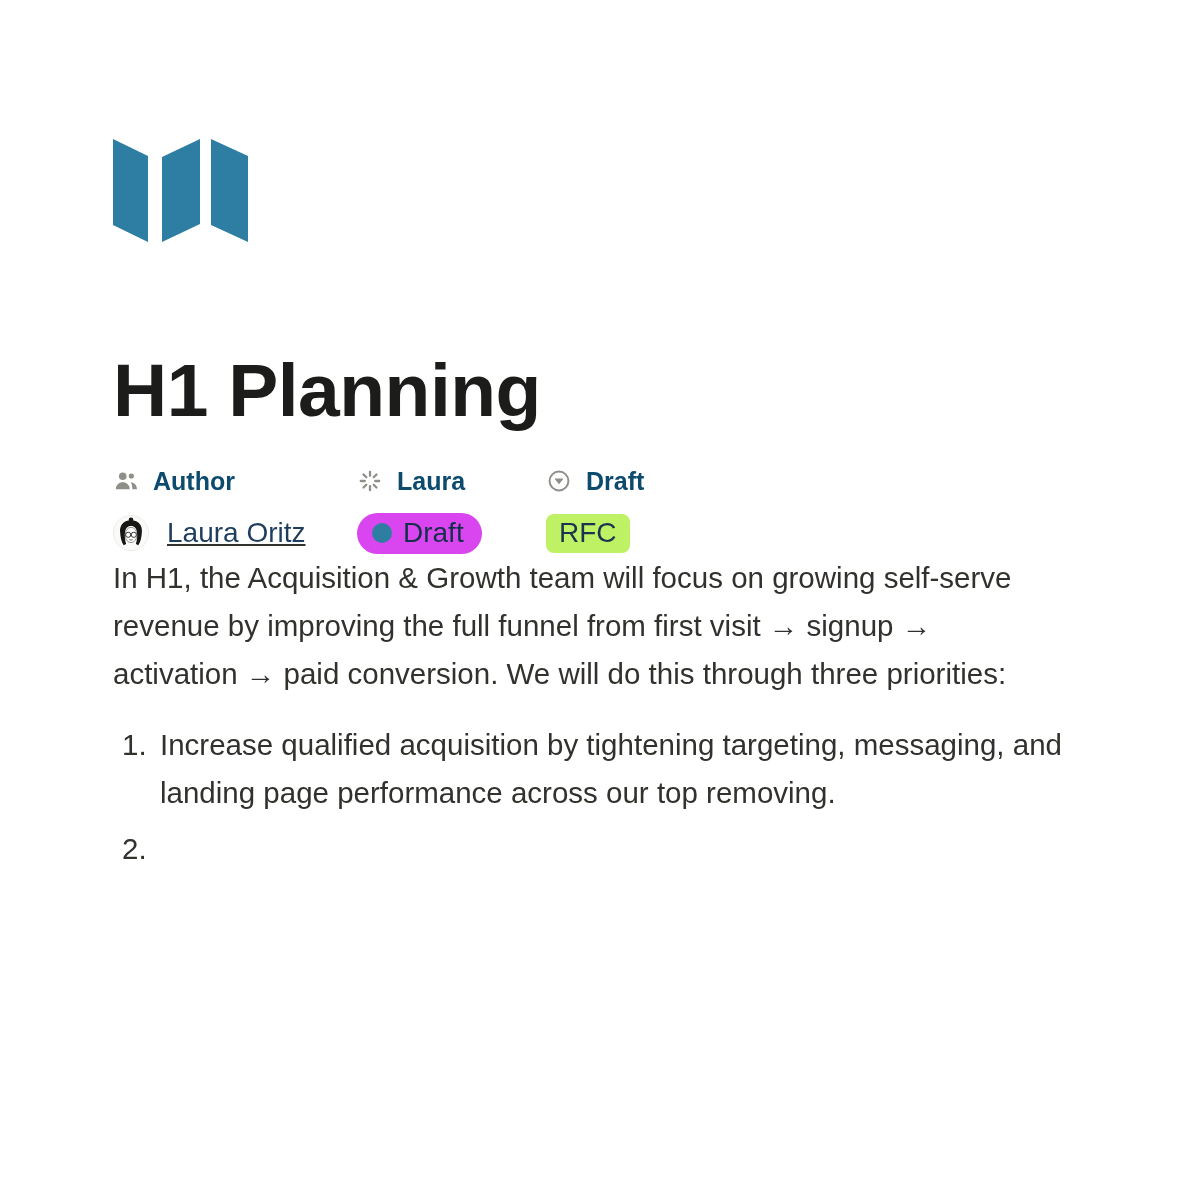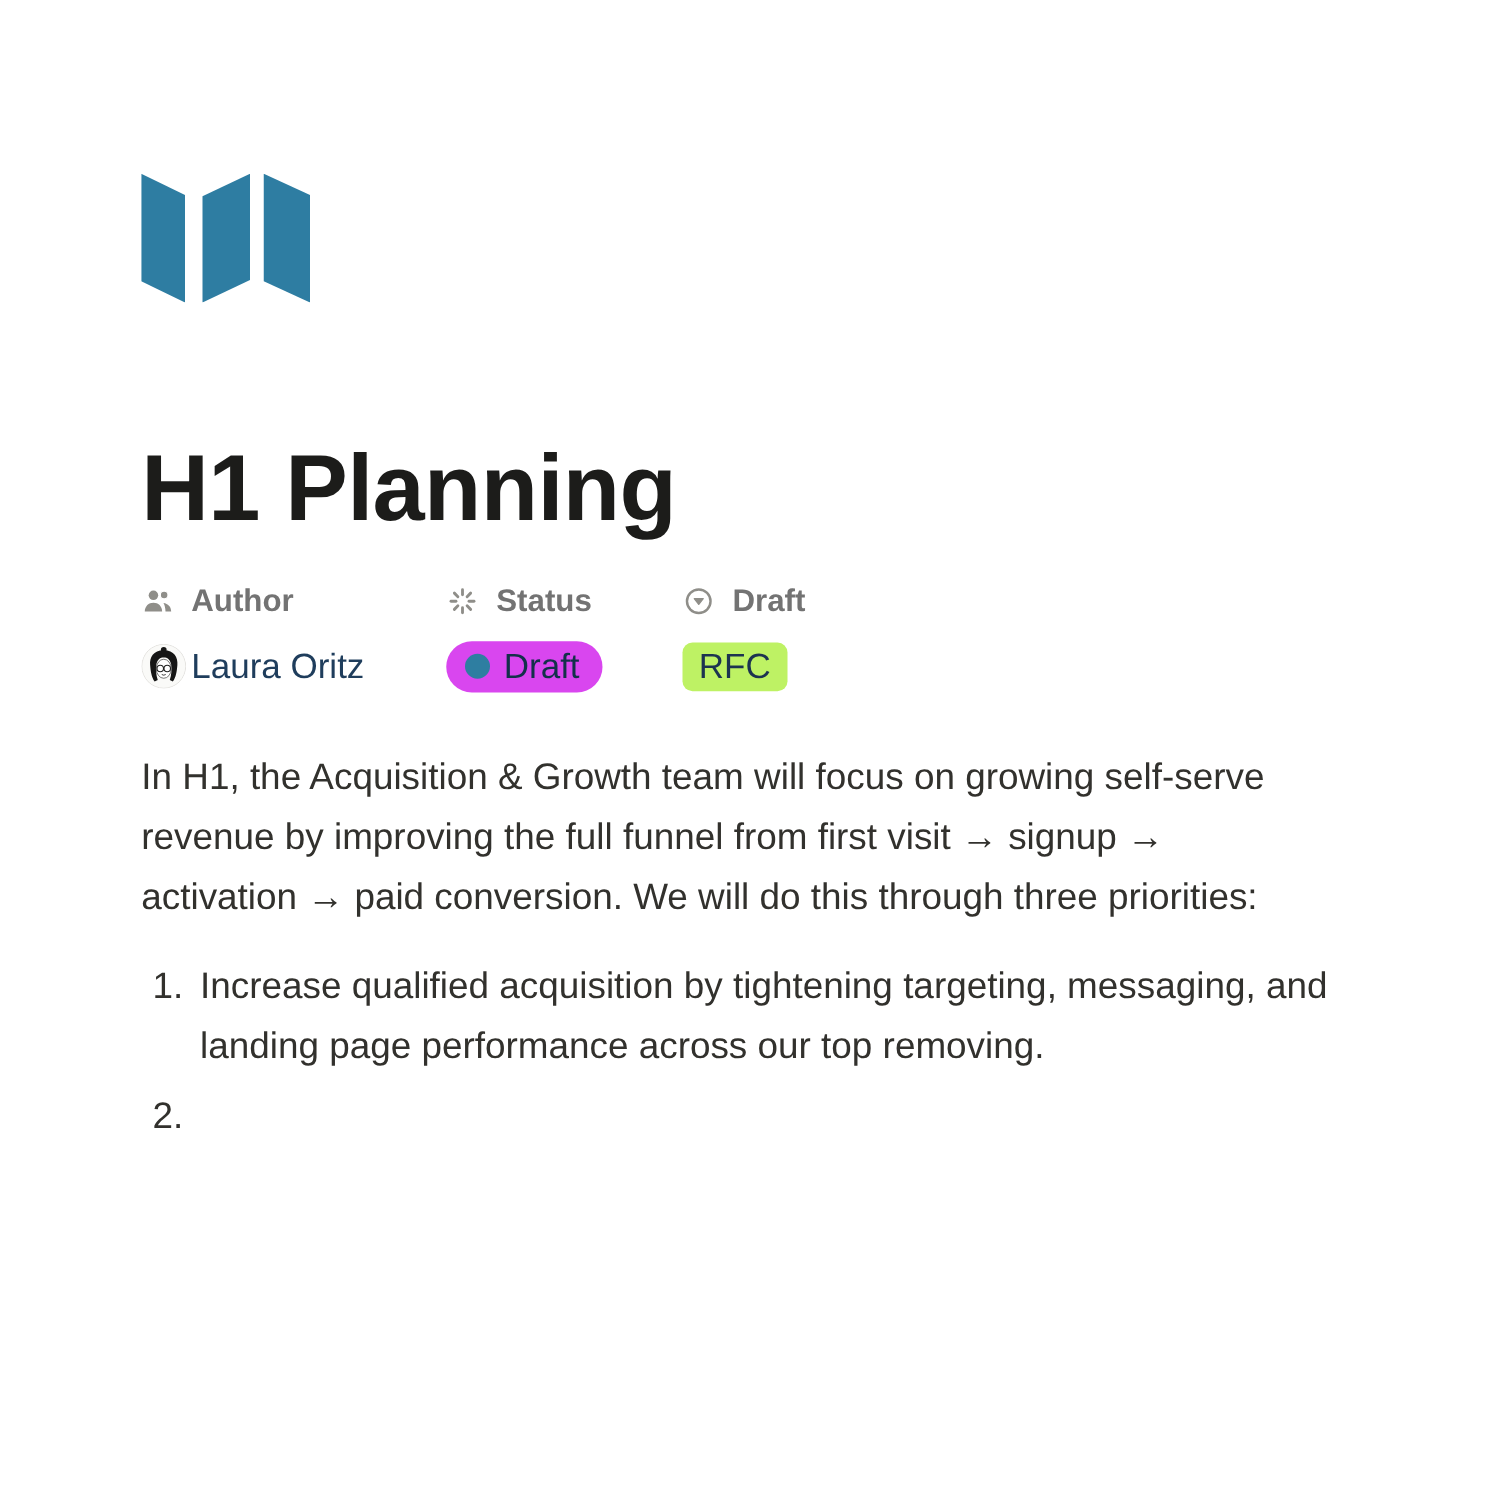--- a/index.html
+++ b/index.html
@@ -18,26 +18,26 @@
     letter-spacing: -0.5px;
     color: #1c1c1a;
     cursor: text;
   }
 
   .props { margin-top: 36px; display: grid; grid-template-columns: 244px 189px auto; }
   .prop-col { display: flex; flex-direction: column; }
   .prop-label {
     display: flex; align-items: center; gap: 14px;
     height: 30px; cursor: pointer;
-    color: #737373; font-size: 25px; font-weight: 600;
+    color: #0c4a6e; font-size: 25px; font-weight: 600;
   }
   .prop-label svg { width: 26px; height: 26px; flex: 0 0 auto; }
   .prop-value { margin-top: 16px; height: 42px; display: flex; align-items: center; cursor: pointer; }
 
-  .person { gap: 4px; }
+  .person { gap: 18px; text-decoration: underline; }
   .avatar { width: 36px; height: 36px; border-radius: 50%; overflow: hidden; flex: 0 0 auto; }
   .avatar svg { display: block; width: 36px; height: 36px; }
   .person-name { font-size: 28px; font-weight: 500; color: #1f3d5c; }
 
   .status-pill {
     display: inline-flex; align-items: center; gap: 11px;
     height: 41px; padding: 0 18px 0 15px; border-radius: 21px;
   }
   .status-dot { width: 20px; height: 20px; border-radius: 50%; }
   .status-text { font-size: 28px; font-weight: 500; color: #13304a; }
@@ -48,21 +48,20 @@
     font-size: 28px; font-weight: 500; color: #1c3350;
   }
 
   h2.section-heading {
     margin-top: 104px;
     font-size: 37px; line-height: 42px; font-weight: 700;
     letter-spacing: 0.3px; color: #1e1d1a; cursor: text;
   }
 
   p.body-paragraph {
-    margin-top: 44px;
     font-size: 29.5px; line-height: 48px; color: #32312d;
     max-width: 950px; cursor: text;
   }
 
   ol.priorities { margin-top: 23px; list-style: none; max-width: 950px; }
   ol.priorities li {
     position: relative;
     padding-left: 47px;
     font-size: 29.5px; line-height: 48px; color: #32312d;
     cursor: text;
@@ -121,21 +120,21 @@
         <svg viewBox="0 0 24 24" stroke="#8f8e89" stroke-width="2.1" stroke-linecap="round">
           <line x1="12" y1="3.5" x2="12" y2="7.2"></line>
           <line x1="18" y1="6" x2="15.4" y2="8.6"></line>
           <line x1="20.5" y1="12" x2="16.8" y2="12"></line>
           <line x1="18" y1="18" x2="15.4" y2="15.4"></line>
           <line x1="12" y1="20.5" x2="12" y2="16.8"></line>
           <line x1="6" y1="18" x2="8.6" y2="15.4"></line>
           <line x1="3.5" y1="12" x2="7.2" y2="12"></line>
           <line x1="6" y1="6" x2="8.6" y2="8.6"></line>
         </svg>
-        <span>Status</span>
+        <span>Laura</span>
       </div>
       <div class="prop-value">
         <span class="status-pill" style="background: #d946ef;">
           <span class="status-dot" style="background: rgb(46, 126, 161);"></span>
           <span class="status-text">Draft</span>
         </span>
       </div>
     </div>
 
     <div class="prop-col">

